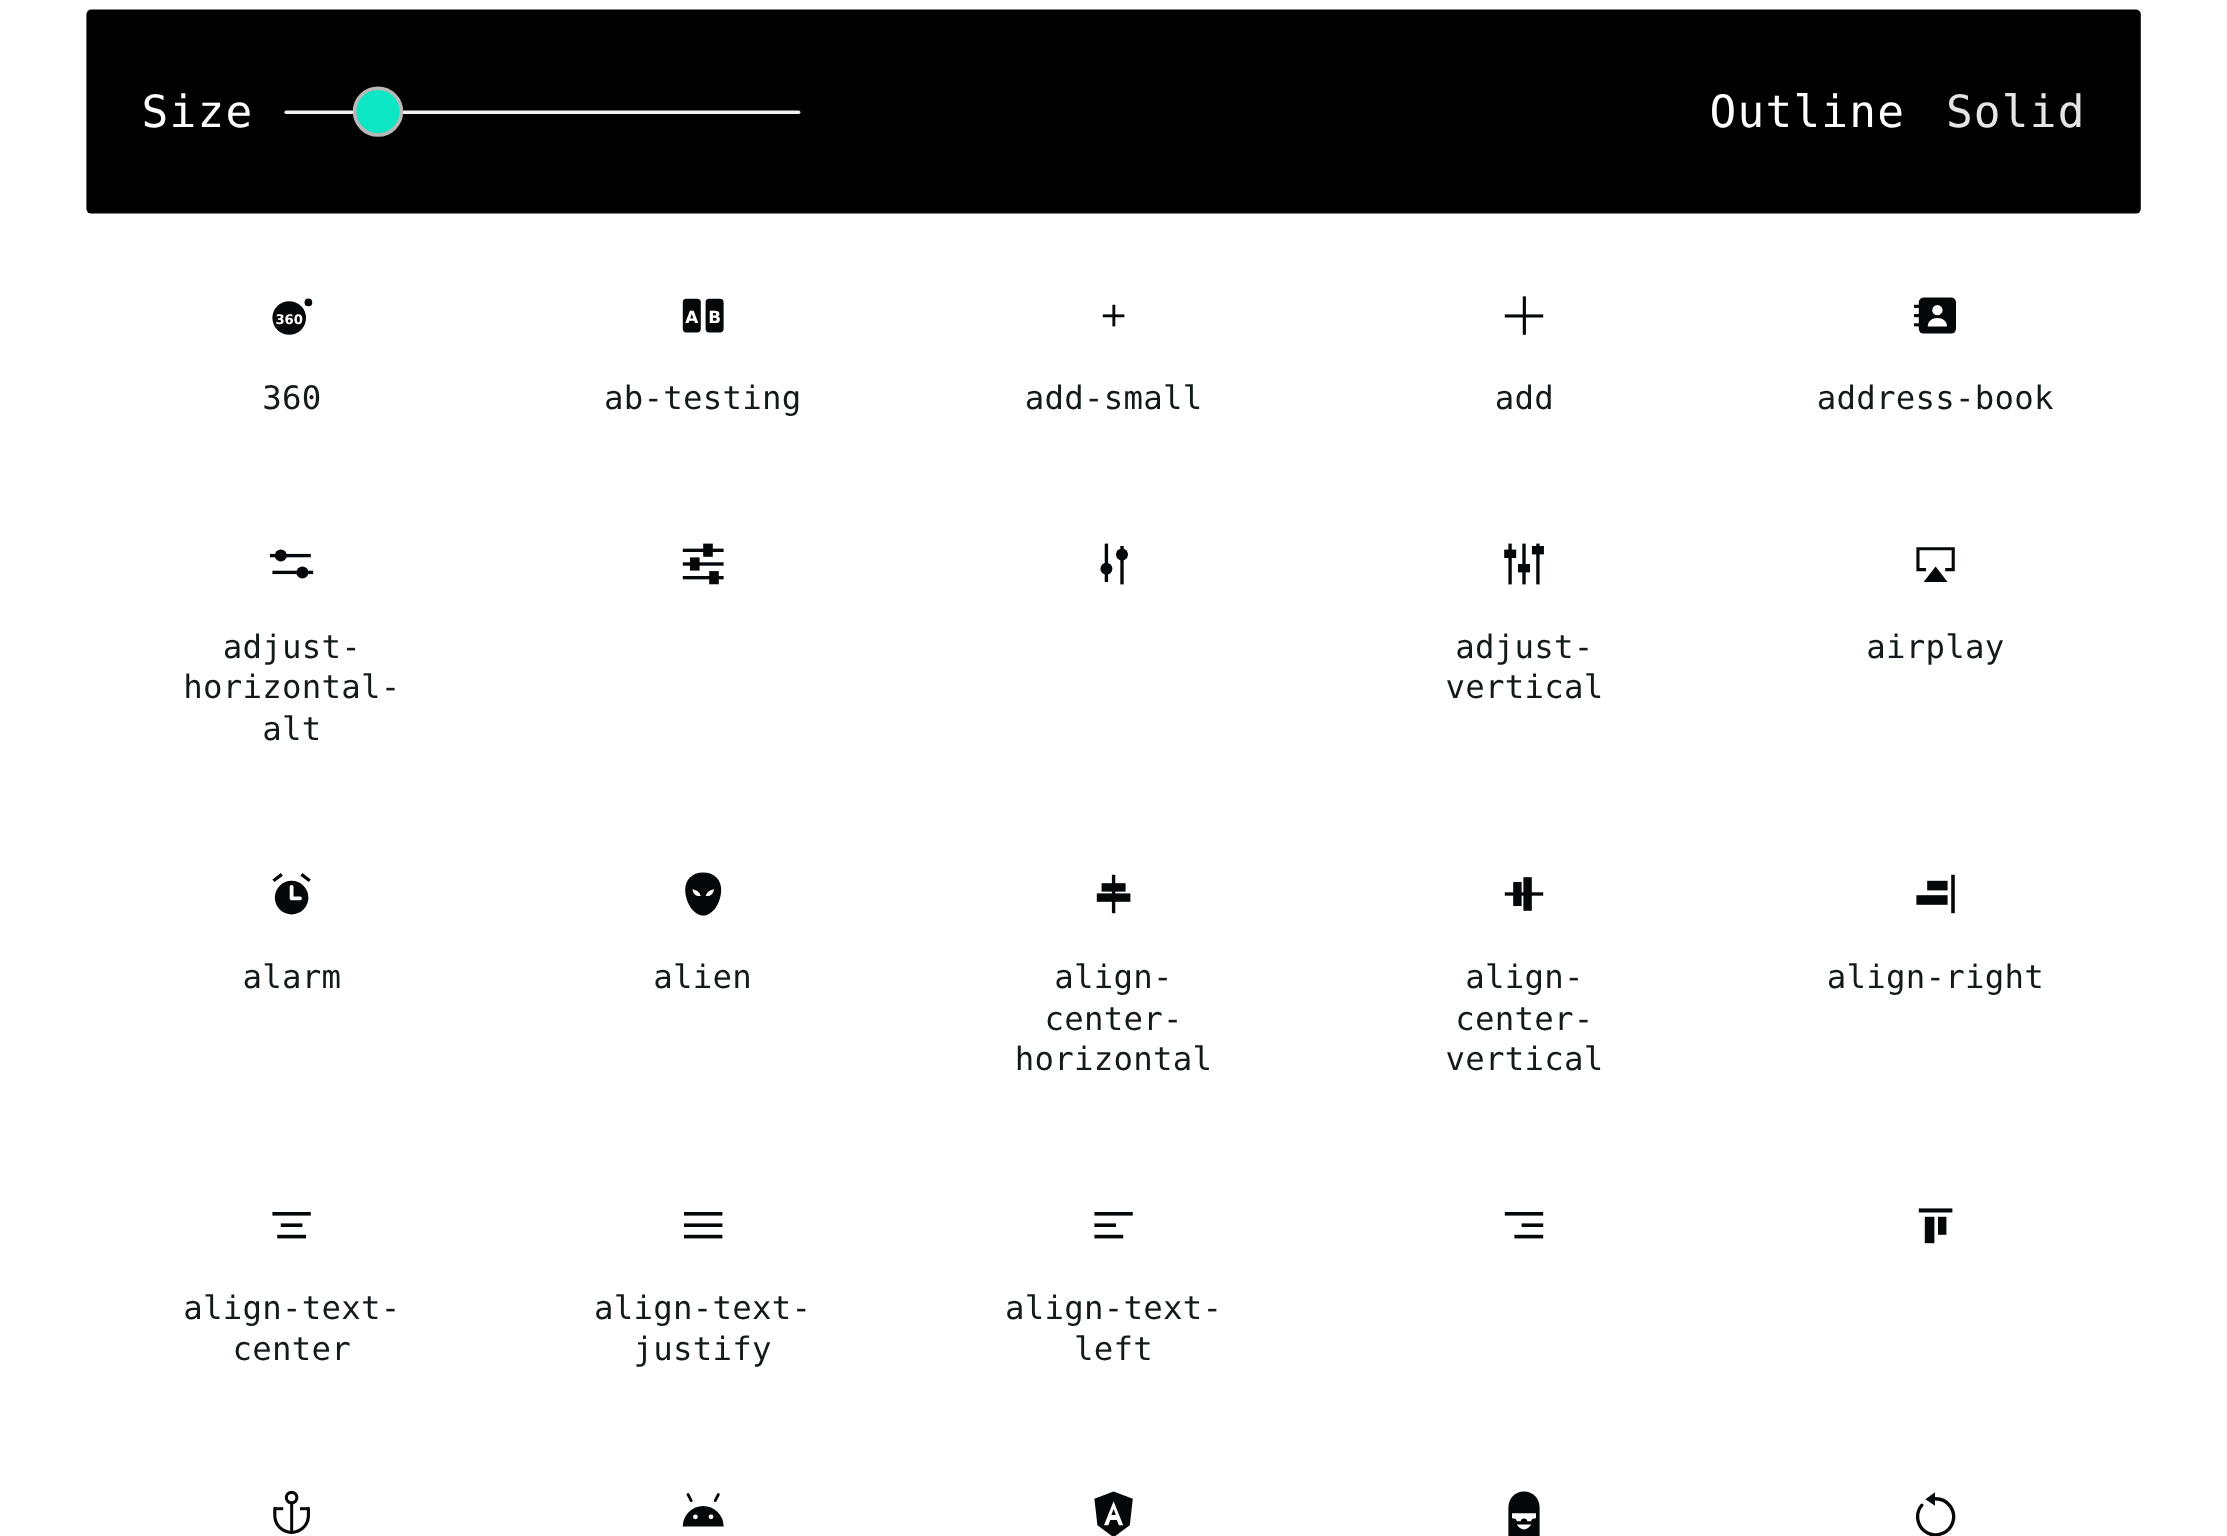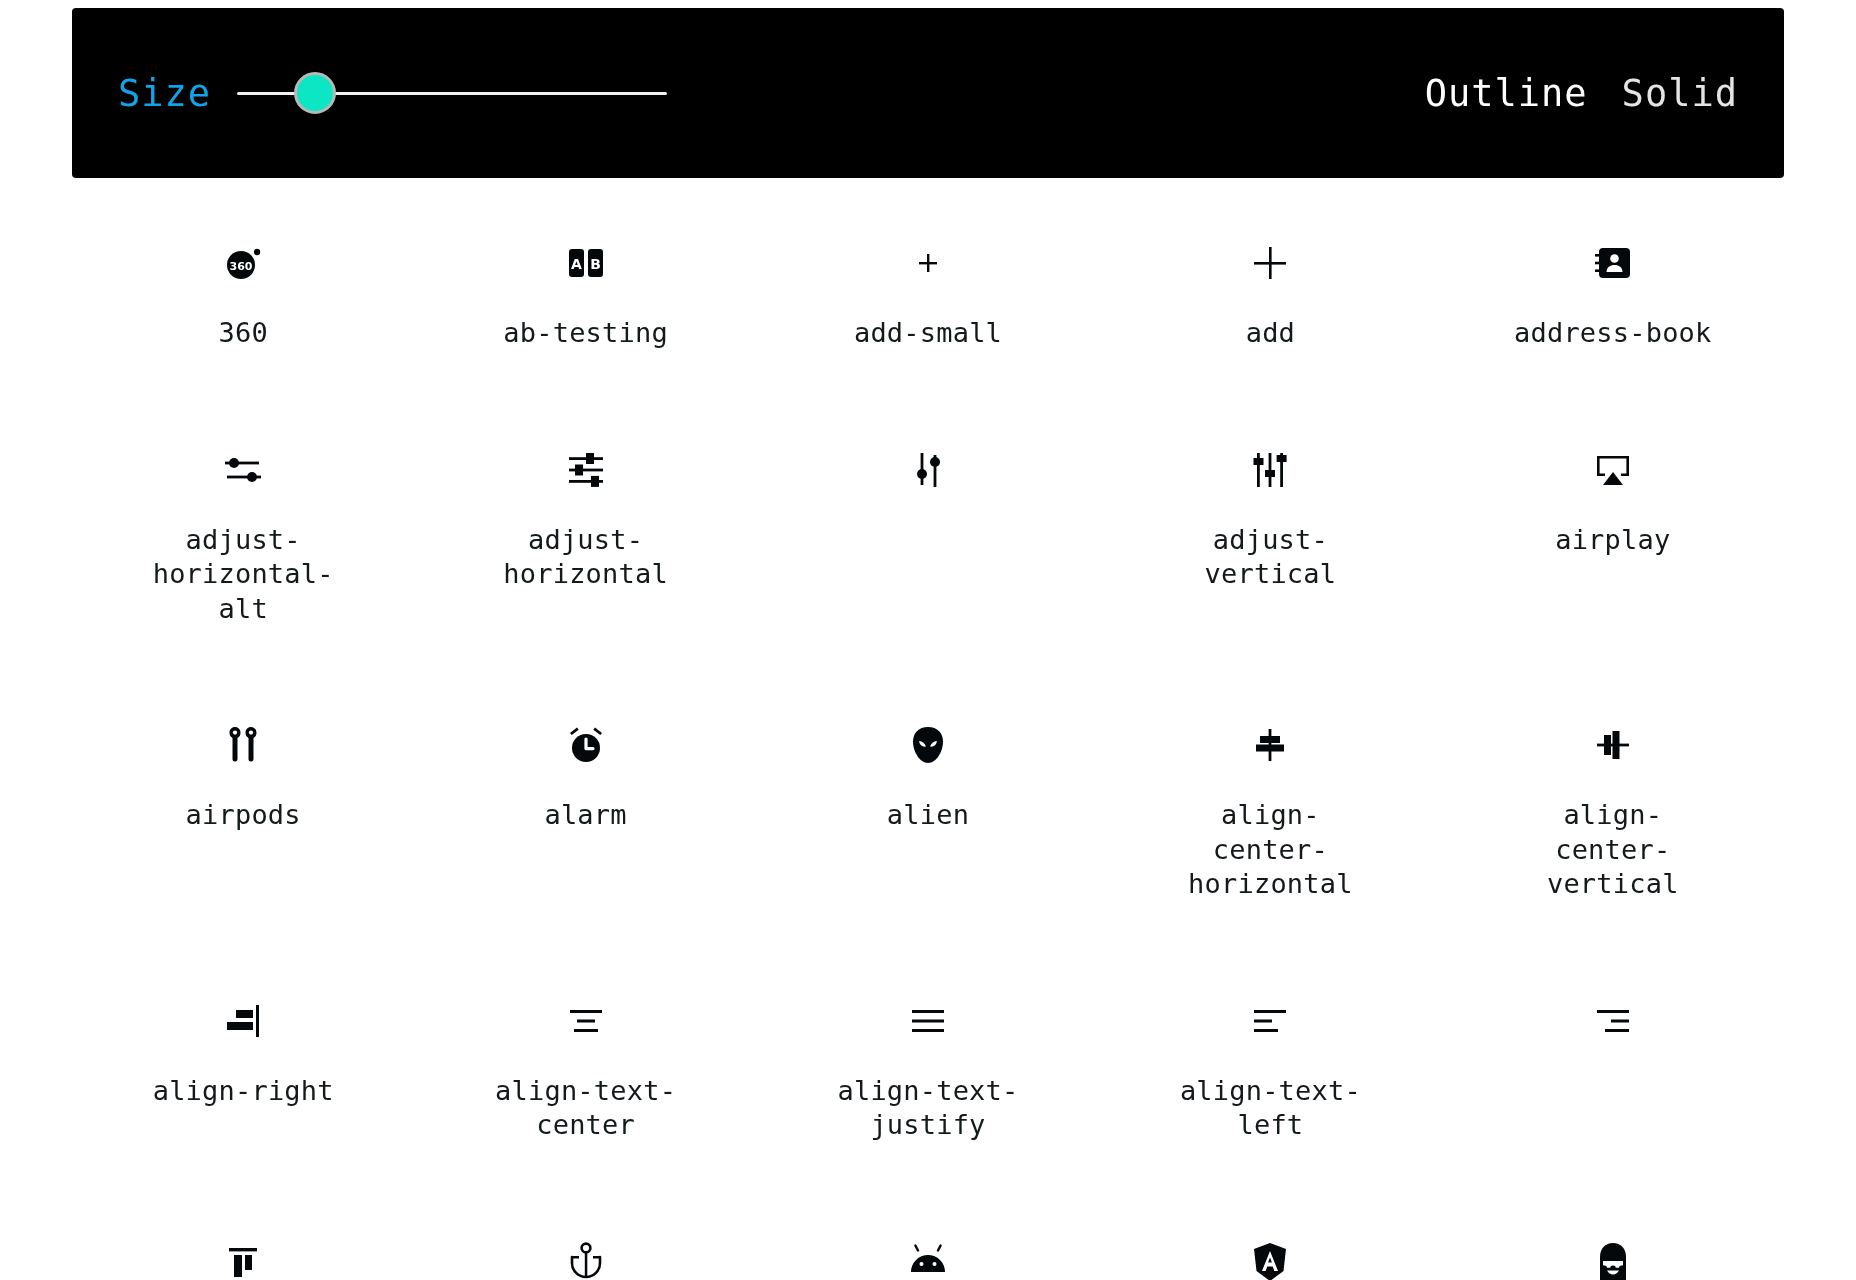--- a/index.html
+++ b/index.html
@@ -21,21 +21,21 @@
     display: flex;
     align-items: center;
     padding: 0 46px;
   }
   .size-group {
     display: flex;
     align-items: center;
     gap: 26px;
   }
   .size-label {
-    color: #0ea5e9;
+    color: #ffffff;
     font-size: 37px;
     letter-spacing: 1px;
     line-height: 1;
   }
   .slider {
     position: relative;
     width: 430px;
     height: 44px;
     display: flex;
     align-items: center;
@@ -195,21 +195,20 @@
       <div class="glyph">
         <svg width="44" height="44" viewBox="0 0 44 44">
           <rect x="5" y="9.2" width="34" height="2.8" fill="currentColor"></rect>
           <rect x="22" y="5" width="8" height="11" fill="currentColor"></rect>
           <rect x="5" y="20.6" width="34" height="2.8" fill="currentColor"></rect>
           <rect x="11" y="16.5" width="8" height="11" fill="currentColor"></rect>
           <rect x="5" y="32" width="34" height="2.8" fill="currentColor"></rect>
           <rect x="27" y="27.9" width="8" height="11" fill="currentColor"></rect>
         </svg>
       </div>
-      <div class="cap">adjust-horizontal</div>
     </div>
     <div class="cell row-h2">
       <div class="glyph">
         <svg width="44" height="44" viewBox="0 0 44 44">
           <rect x="14.6" y="5" width="2.8" height="32" fill="currentColor"></rect>
           <circle cx="16" cy="26" r="5" fill="currentColor"></circle>
           <rect x="27.6" y="7" width="2.8" height="32" fill="currentColor"></rect>
           <circle cx="29" cy="14" r="5" fill="currentColor"></circle>
         </svg>
       </div>
@@ -232,31 +231,20 @@
         <svg width="44" height="44" viewBox="0 0 44 44">
           <path d="M6 8h32v20h-8v-2.6h5.4V10.6H8.6v14.8H14V28H6z" fill="currentColor"></path>
           <path d="M22 24l10 13H12z" fill="currentColor"></path>
         </svg>
       </div>
       <div class="cap">airplay</div>
     </div>
     <div class="cell row-h2">
       <div class="glyph">
         <svg width="44" height="44" viewBox="0 0 44 44">
-          <path d="M14 4c3.3 0 5.5 2.5 5.5 5.8 0 2.4-1.2 4.3-3 5.2V36a2.5 2.5 0 01-5 0V15c-1.8-.9-3-2.8-3-5.2C8.5 6.5 10.7 4 14 4z" fill="currentColor"></path>
-          <circle cx="14" cy="9.6" r="2.1" fill="#fff"></circle>
-          <path d="M30 4c3.3 0 5.5 2.5 5.5 5.8 0 2.4-1.2 4.3-3 5.2V36a2.5 2.5 0 01-5 0V15c-1.8-.9-3-2.8-3-5.2C24.5 6.5 26.7 4 30 4z" fill="currentColor"></path>
-          <circle cx="30" cy="9.6" r="2.1" fill="#fff"></circle>
-        </svg>
-      </div>
-      <div class="cap">airpods</div>
-    </div>
-    <div class="cell row-h2">
-      <div class="glyph">
-        <svg width="44" height="44" viewBox="0 0 44 44">
           <path d="M6 10l7-5.5 1.7 2.2L7.7 12z" fill="currentColor"></path>
           <path d="M38 10l-7-5.5-1.7 2.2 7 5.3z" fill="currentColor"></path>
           <circle cx="22" cy="25" r="14" fill="currentColor"></circle>
           <path d="M22 16v9.6h7" stroke="#fff" stroke-width="3.2" fill="none" stroke-linecap="round" stroke-linejoin="round"></path>
         </svg>
       </div>
       <div class="cap">alarm</div>
     </div>
     <div class="cell row-h2">
       <div class="glyph">

